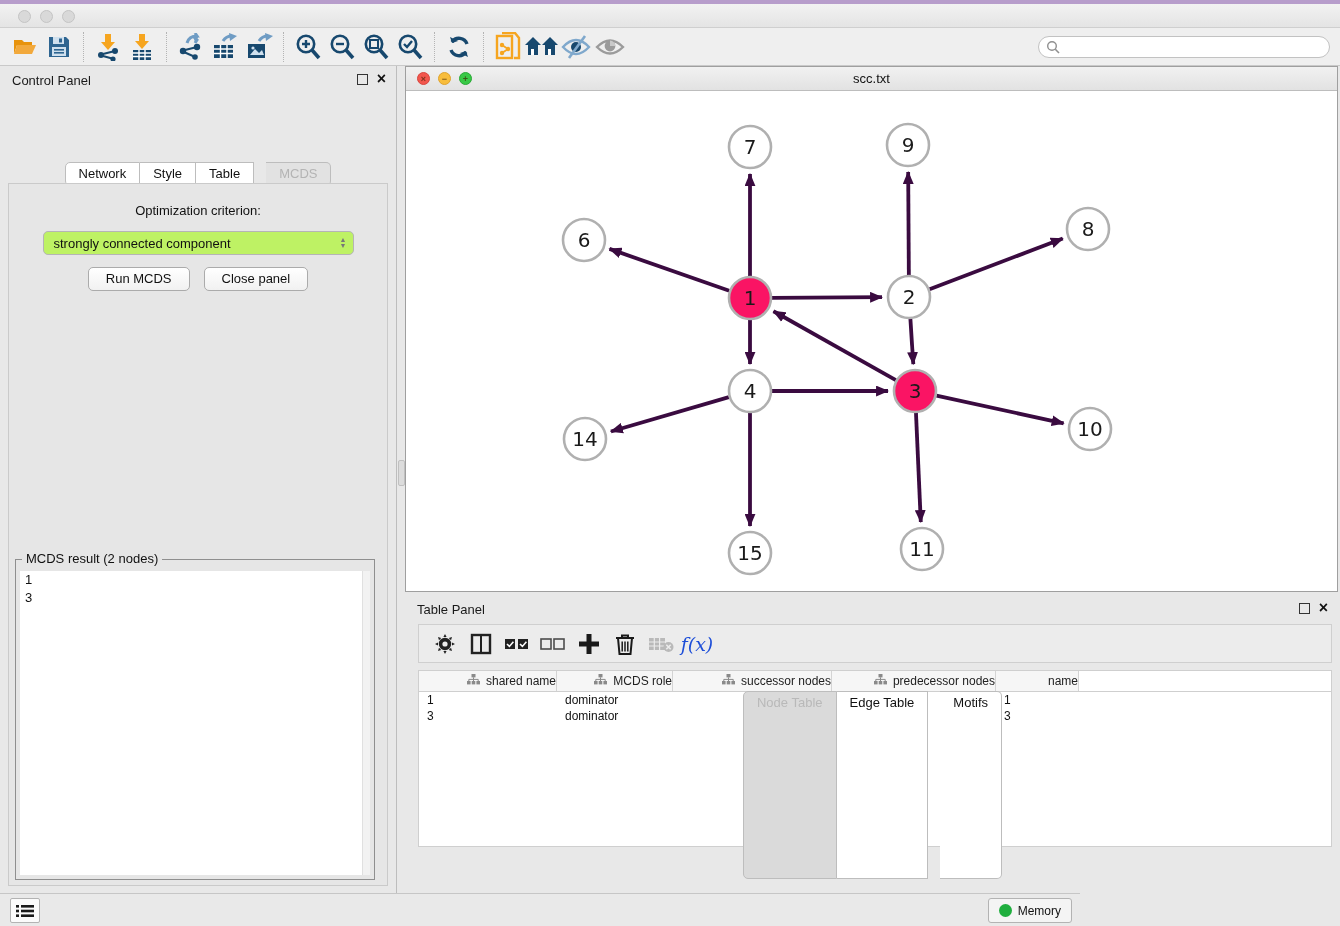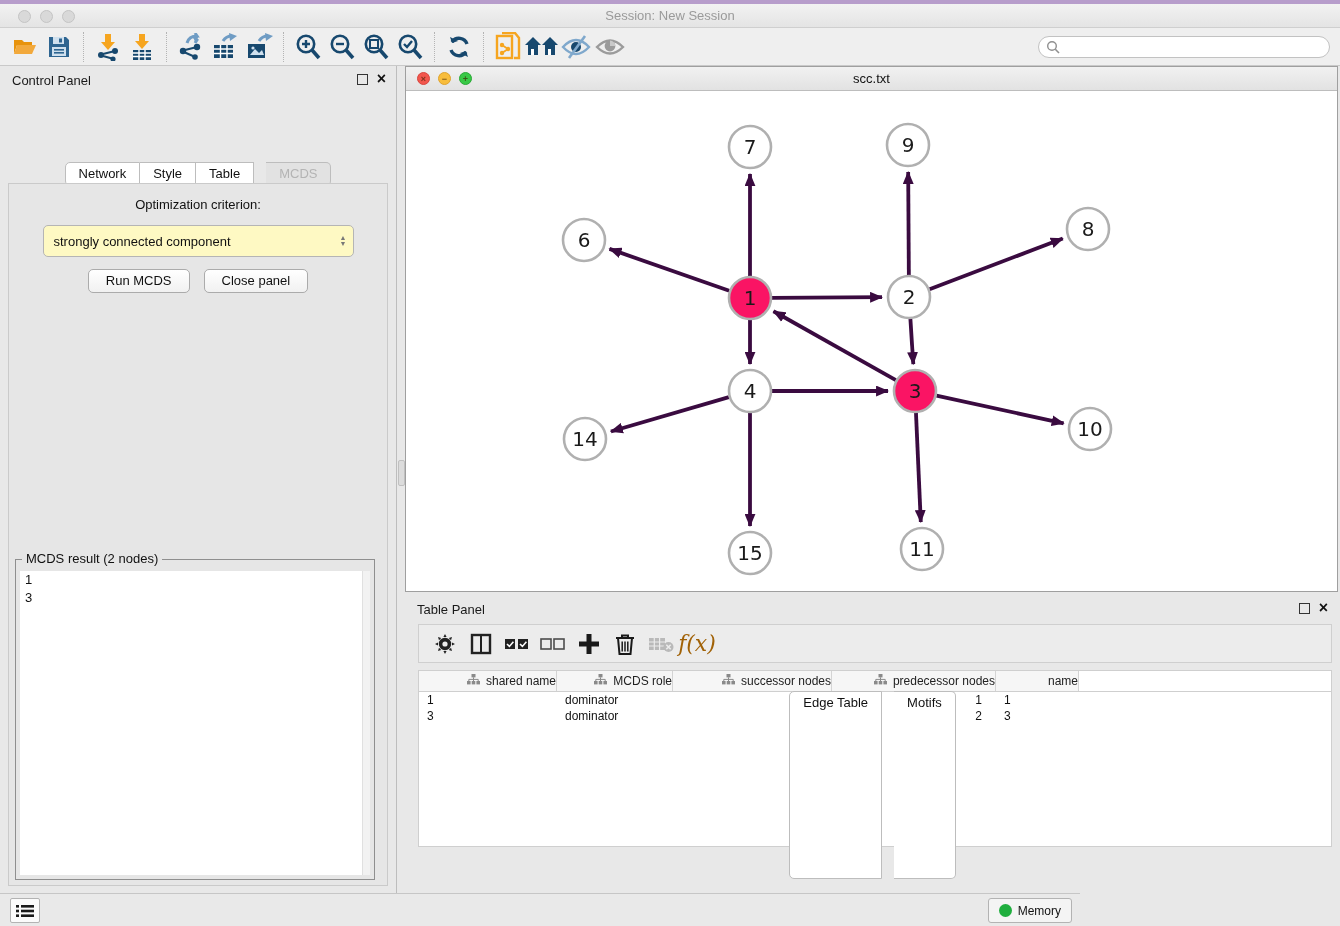--- a/index.html
+++ b/index.html
@@ -36,22 +36,22 @@
 
   .seg-tabs { position:absolute; left:0; right:0; top:96px; display:flex; justify-content:center; }
   .seg-tab { font-size:13px; padding:3px 13px 4px; background:#fff; border:1px solid #bdbdbd;
     border-left:none; color:#111; cursor:default; }
   .seg-tab:first-child { border-left:1px solid #bdbdbd; border-radius:5px 0 0 5px; }
   .seg-tab:last-child { border-radius:0 5px 5px 0;margin-left:12px; }
   .seg-tab.active { background:#e2e2e2; color:#b4b4b4; }
 
   #cp-content { position:absolute; left:8px; right:8px; top:117px; bottom:7px;
     background:#e6e6e6; border:1px solid #cacaca; }
-  #opt-label { margin-top:13px; text-align:center; font-size:13px; color:#111; }
-  #opt-select { margin:13px auto 0; width:311px; height:32px; background:#fef9c3; border:1px solid #b5b5b5;
+  #opt-label { margin-top:19px; text-align:center; font-size:13px; color:#111; }
+  #opt-select { margin:13px auto 0; width:311px; height:24px; background:#bef264; border:1px solid #b5b5b5;
     border-radius:5px; display:flex; align-items:center; padding:0 6px 0 10px; font-size:13px; color:#111; }
   #opt-select .stepper { margin-left:auto; display:flex; flex-direction:column; align-items:center;
     font-size:7px; color:#777; line-height:6px; }
   #cp-buttons { margin-top:12px; display:flex; justify-content:center; gap:14px; }
   .cp-btn { font-size:13px; color:#111; padding:3px 17px 4px; background:linear-gradient(#ffffff,#f1f1f1);
     border:1px solid #ababab; border-radius:5px;text-align:center; }
 
   #result-group { position:absolute; left:6px; right:12px; top:375px; bottom:5px;
     border:1px solid #8f8f8f; }
   #result-legend { position:absolute; top:-9px; left:6px; background:#e6e6e6; padding:0 4px;
@@ -114,21 +114,20 @@
 <body>
 
 <div id="window">
 
   <div id="accent-strip"></div>
 
   <div id="titlebar">
     <span class="tl-dot" style="left:18px"></span>
     <span class="tl-dot" style="left:40px"></span>
     <span class="tl-dot" style="left:62px"></span>
-    <div class="title">Session: New Session</div>
   </div>
 
   <div id="toolbar">
     <span class="tb-icon">
       <svg class="ficon" width="26" height="22" viewBox="0 0 26 22">
           <path d="M2 4 h8 l2 2 h8 v3 H5 L2 18 Z" fill="#e8930c"></path>
           <path d="M5 9 h19 l-4 9 H2 Z" fill="#f2a93c"></path>
         </svg>
     </span>
     <span class="tb-icon">
@@ -414,21 +413,21 @@
       <span class="tp-icon">
         <svg width="26" height="18" viewBox="0 0 26 18">
             <g fill="#b9b9b9">
               <rect x="1" y="3" width="16" height="12"></rect>
               <path d="M1 7 h16 M1 11 h16 M6.3 3 v12 M11.6 3 v12" stroke="#ececec" stroke-width="1.2"></path>
             </g>
             <circle cx="20.5" cy="12" r="5" fill="#b9b9b9"></circle>
             <path d="M18.3 9.8 l4.4 4.4 M22.7 9.8 l-4.4 4.4" stroke="#ececec" stroke-width="1.6"></path>
           </svg>
       </span>
-      <span class="tp-icon" style="font-family:'DejaVu Serif', serif; font-style:italic; font-size:22px; color:#a16207;">f(x)</span>
+      <span class="tp-icon" style="font-family:'DejaVu Serif', serif; font-style:italic; font-size:19px; color:#1d4ed8;">f(x)</span>
     </div>
     <div id="node-table">
       <div id="table-header">
           <div class="th-cell" style="width: 138px;">
             <span><svg width="13" height="11" viewBox="0 0 13 11">
                 <g fill="#8a8a8a">
                   <rect x="4.5" y="0" width="4" height="3.4"></rect>
                   <rect x="0" y="7" width="3.6" height="3.4"></rect>
                   <rect x="4.7" y="7" width="3.6" height="3.4"></rect>
                   <rect x="9.4" y="7" width="3.6" height="3.4"></rect>
@@ -488,20 +487,21 @@
           <div class="table-row">
             <div class="td-cell" style="width: 138px;">3</div>
             <div class="td-cell" style="width: 116px;">dominator</div>
             <div class="td-cell td-right" style="width: 159px;">3</div>
             <div class="td-cell td-right" style="width: 164px;">2</div>
             <div class="td-cell" style="width: 83px;">3</div>
           </div>
         </div>
     </div>
     <div class="seg-tabs" id="tp-tabs">
+        <span class="seg-tab active">Node Table</span>
         <span class="seg-tab">Edge Table</span>
         <span class="seg-tab">Motifs</span>
       </div>
   </div>
 
   <div id="statusbar">
     <span id="list-button">
       <svg width="18" height="14" viewBox="0 0 18 14">
           <g fill="#1a1a1a">
             <rect x="0" y="1" width="3" height="2.6"></rect>

